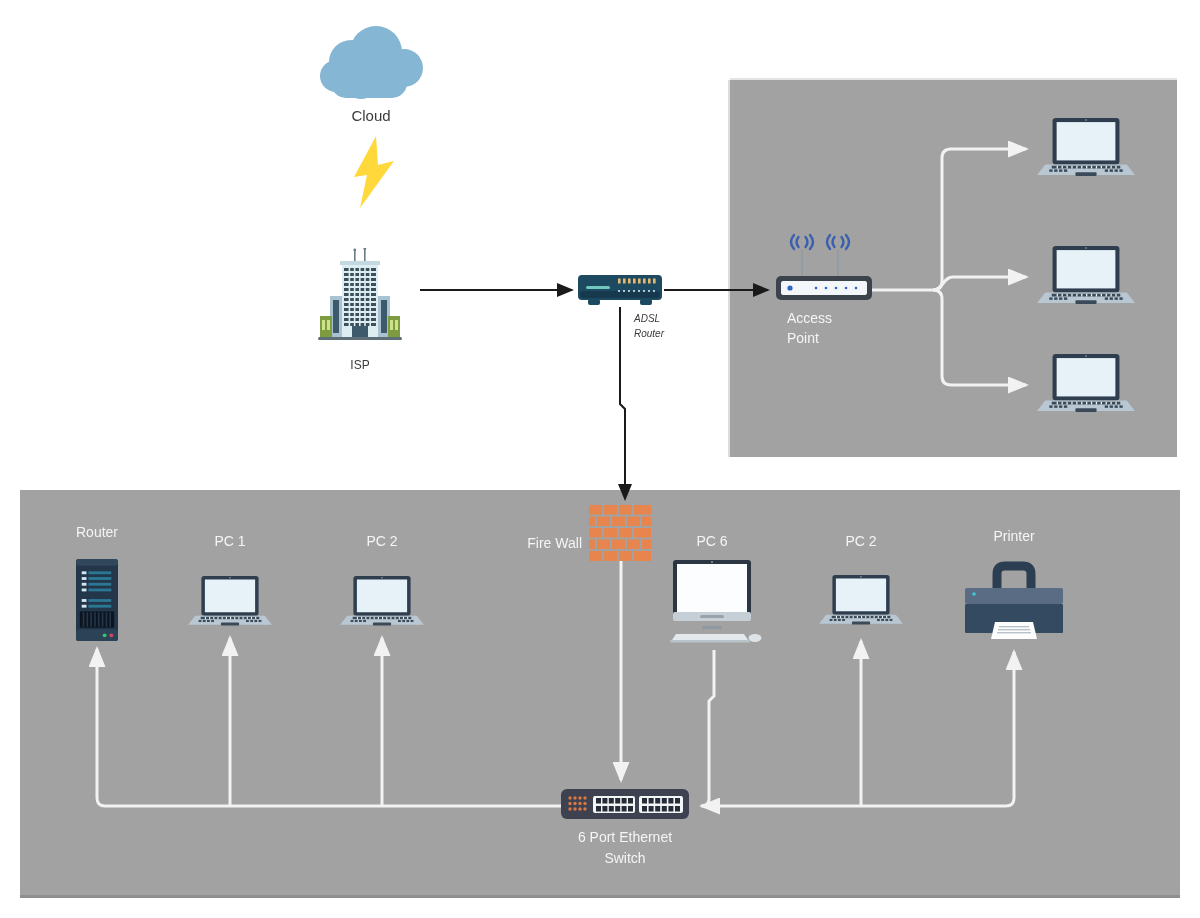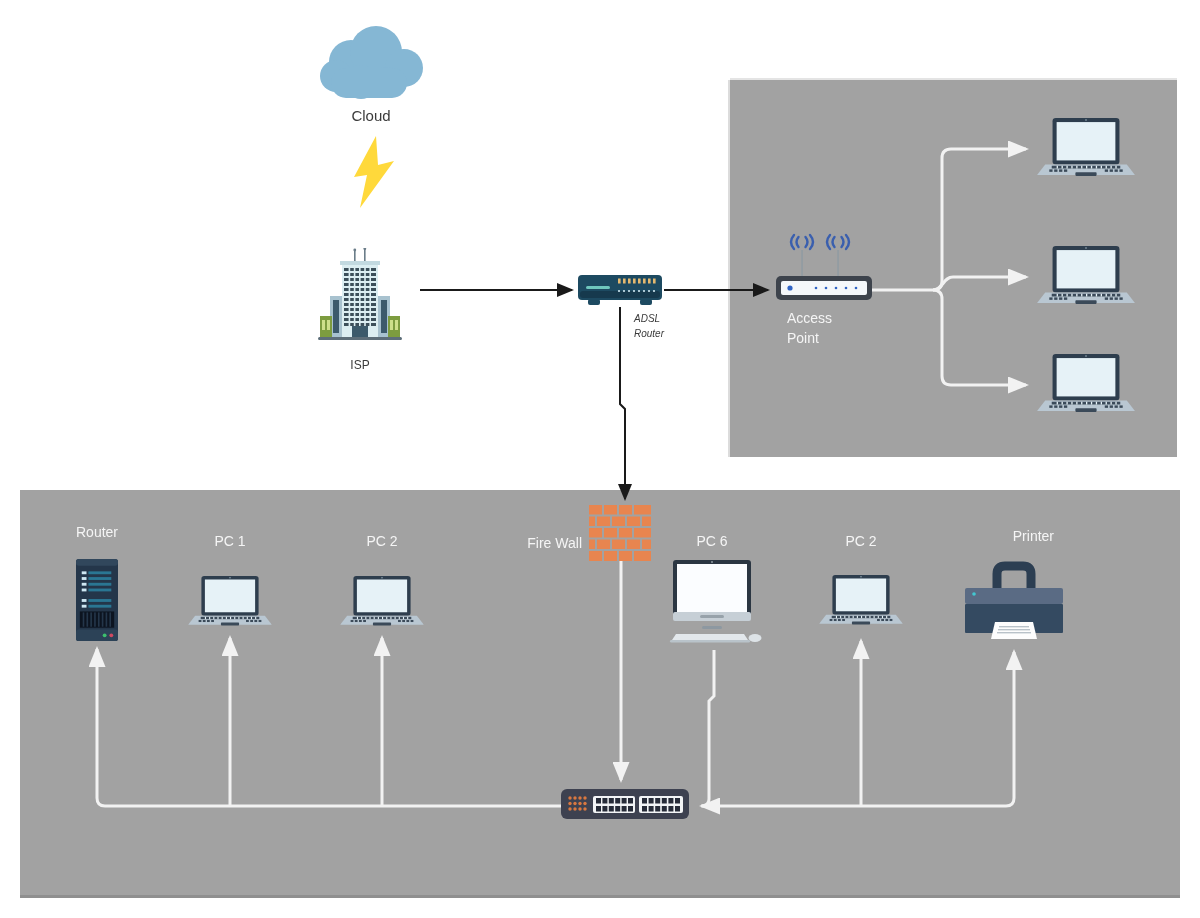--- a/index.html
+++ b/index.html
@@ -34,21 +34,21 @@
   .l-pc1{left:190px;top:531px;width:80px;font-size:14px;text-align:center;}
   .n-pc2{left:340px;top:576px;width:84px;height:53px;}
   .l-pc2{left:342px;top:531px;width:80px;font-size:14px;}
   .n-fw{left:589px;top:505px;width:62px;height:56px;}
   .l-fw{left:494px;top:520px;width:88px;font-size:14px;margin-top:13px;}
   .n-pc3{left:662px;top:560px;width:100px;height:90px;}
   .l-pc3{left:672px;top:531px;width:80px;font-size:14px;}
   .n-pc4{left:819px;top:575px;width:84px;height:53px;}
   .l-pc4{left:821px;top:531px;width:80px;font-size:14px;}
   .n-printer{left:965px;top:560px;width:98px;height:84px;}
-  .l-printer{left:974px;top:526px;width:80px;font-size:14px;text-align:right;}
+  .l-printer{left:974px;top:526px;width:80px;font-size:14px;}
   .n-switch{left:561px;top:789px;width:128px;height:32px;}
   .l-switch{left:545px;top:827px;width:160px;font-size:14px;line-height:1.5;}
 </style>
 </head>
 <body>
 
 <div class="canvas">
 
   <div class="zone zone-wireless"></div>
   <div class="zone zone-lan"></div>
@@ -384,14 +384,16 @@
         <rect x="107.4" y="9" width="5" height="5.5"></rect>
         <rect x="114" y="9" width="5" height="5.5"></rect>
       <rect x="81" y="17" width="5" height="5.5"></rect>
         <rect x="87.6" y="17" width="5" height="5.5"></rect>
         <rect x="94.2" y="17" width="5" height="5.5"></rect>
         <rect x="100.8" y="17" width="5" height="5.5"></rect>
         <rect x="107.4" y="17" width="5" height="5.5"></rect>
         <rect x="114" y="17" width="5" height="5.5"></rect>
     </g>
   </svg>
+  <div class="lbl lbl-light ctr l-switch">6 Port Ethernet
+Switch</div>
 
 </div>
 
 </body></html>

